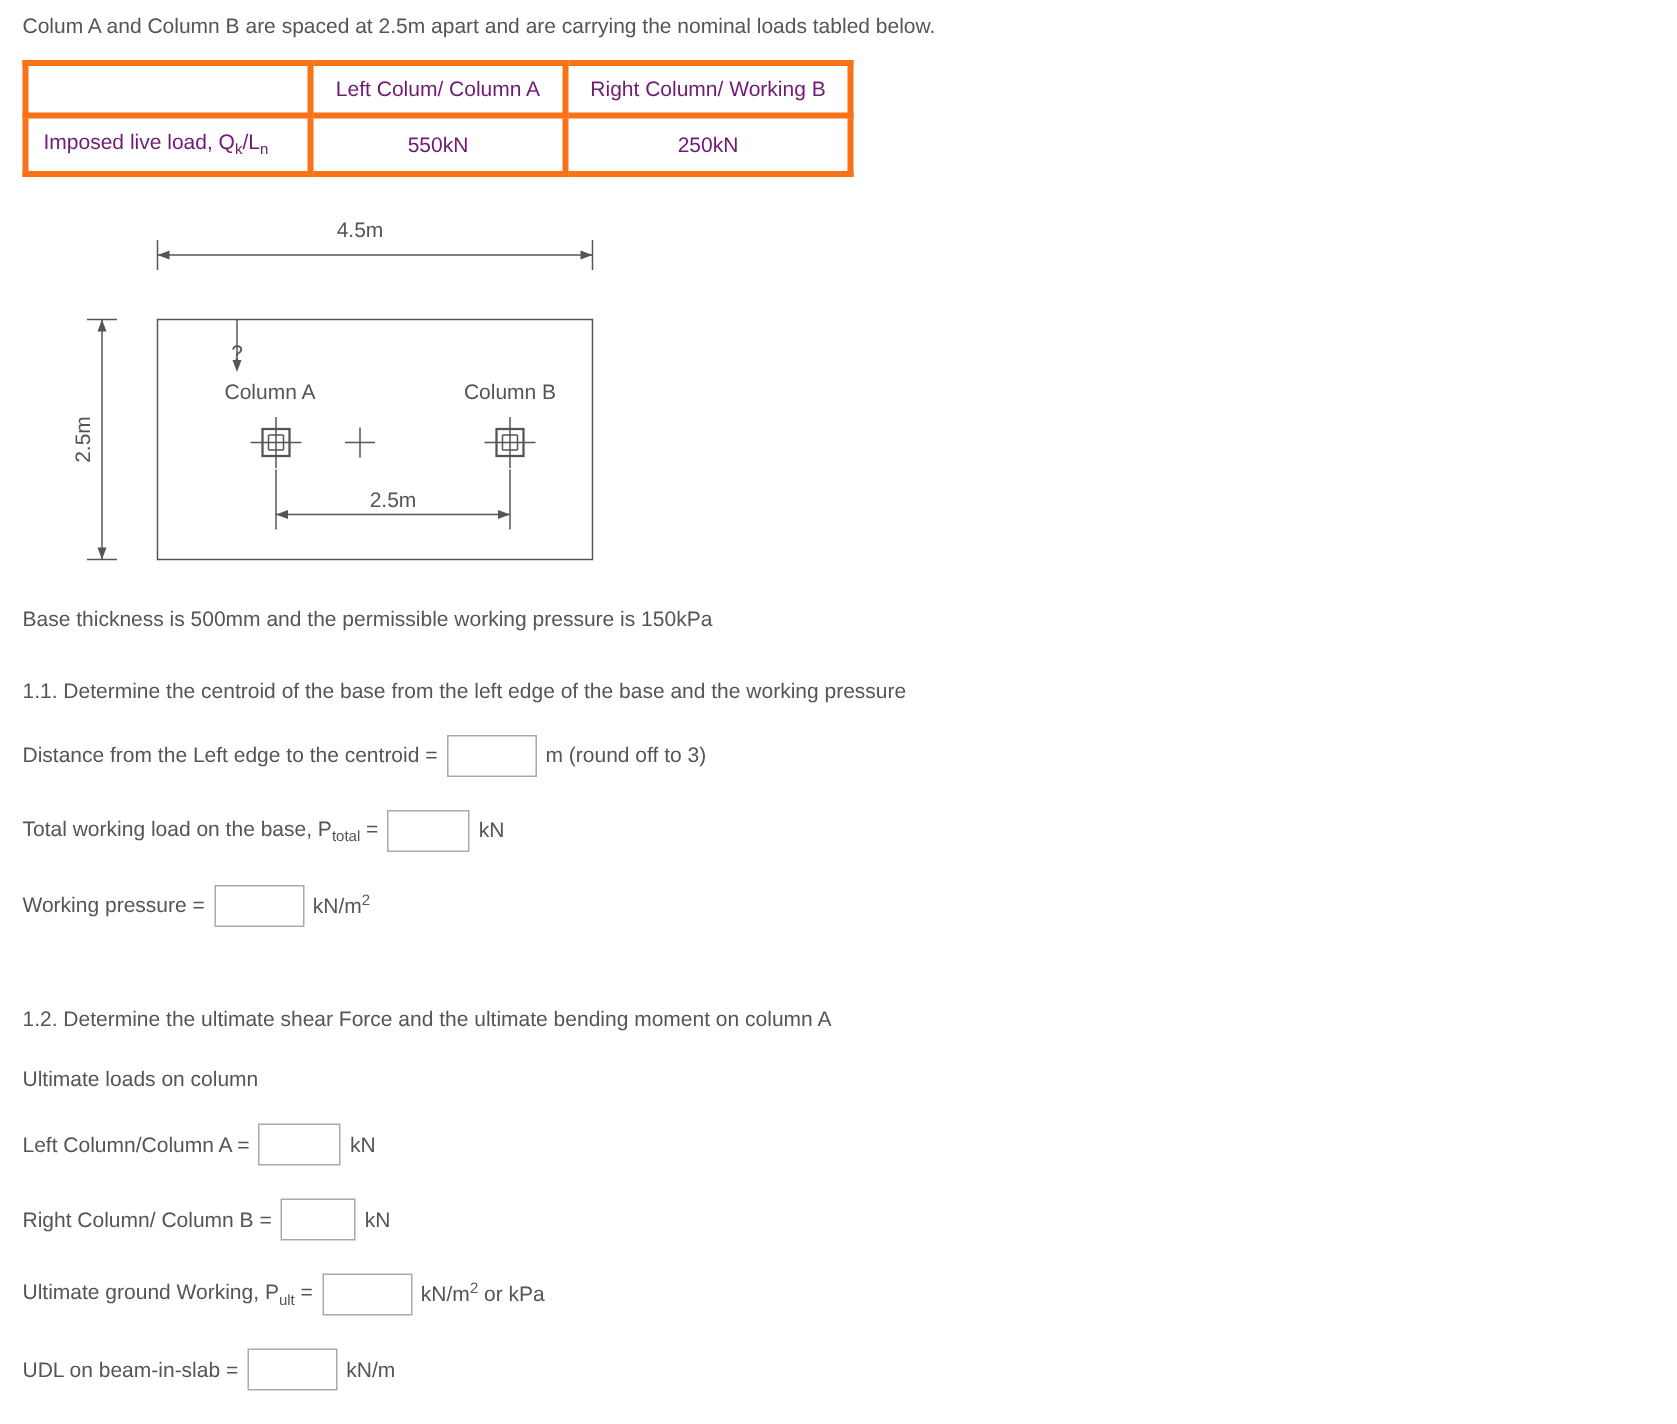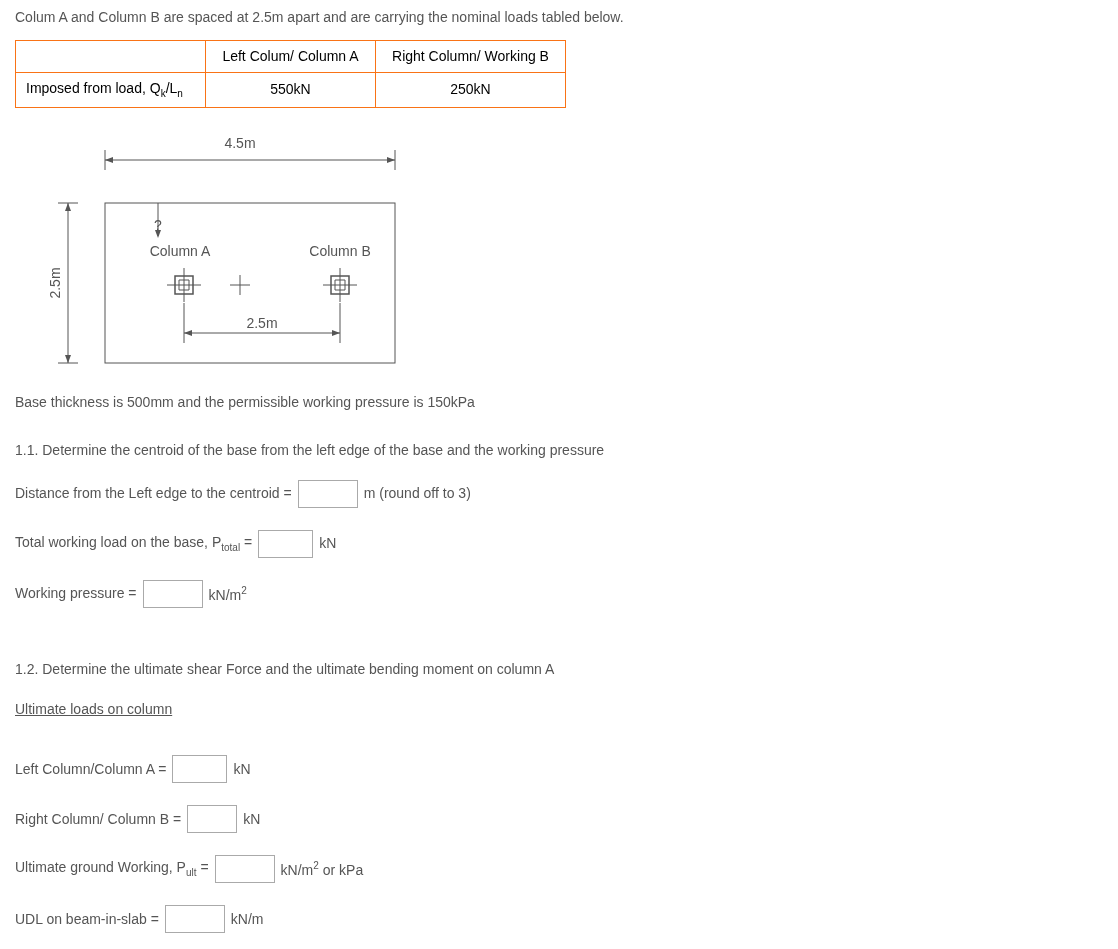--- a/index.html
+++ b/index.html
@@ -17,25 +17,25 @@
       width: 1118px;
     }
     .intro {
       margin-bottom: 12px;
     }
     table {
       border-collapse: collapse;
       margin-bottom: 20px;
     }
     table td, table th {
-      border: 1px solid #f97316;
+      border: 4px solid #f97316;
       padding: 6px 10px;
       font-weight: normal;
       text-align: left;
-      color: #000000;
+      color: #701a75;
     }
     table .center {
       text-align: center;
     }
     sub {
       font-size: 10px;
       vertical-align: sub;
     }
     sup {
       font-size: 10px;
@@ -61,22 +61,21 @@
       gap: 6px;
     }
     input[type="text"] {
       border: 1px solid #aaa;
       height: 28px;
       padding: 2px 4px;
       font-size: 13px;
       width: 60px;
     }
     .underline-heading {
-      text-decoration: underline;
-      margin-bottom: 36px;
+      margin-bottom: 20px;
     }
     
     .diagram svg {
       width: 100%;
       height: 100%;
     }
     .dim-text {
       font-size: 14px;
       fill: #555;
       font-family: Arial, sans-serif;
@@ -104,21 +103,21 @@
 
 <table>
   <tbody>
       <tr>
     <td style="width:190px"></td>
     <td class="center" style="width:170px">Left Colum/ Column A</td>
     <td class="center" style="width:190px">Right Column/ Working B</td>
   </tr>
   <tr>
     <td>
-      <span>Imposed from load, Q</span><sub>k</sub><span>/L</span><sub>n</sub>
+      <span>Imposed live load, Q</span><sub>k</sub><span>/L</span><sub>n</sub>
     </td>
     <td class="center">550kN</td>
     <td class="center">250kN</td>
   </tr>
 </tbody>
   </table>
 
 <div class="diagram">
   <svg viewBox="0 0 400 250">
 

